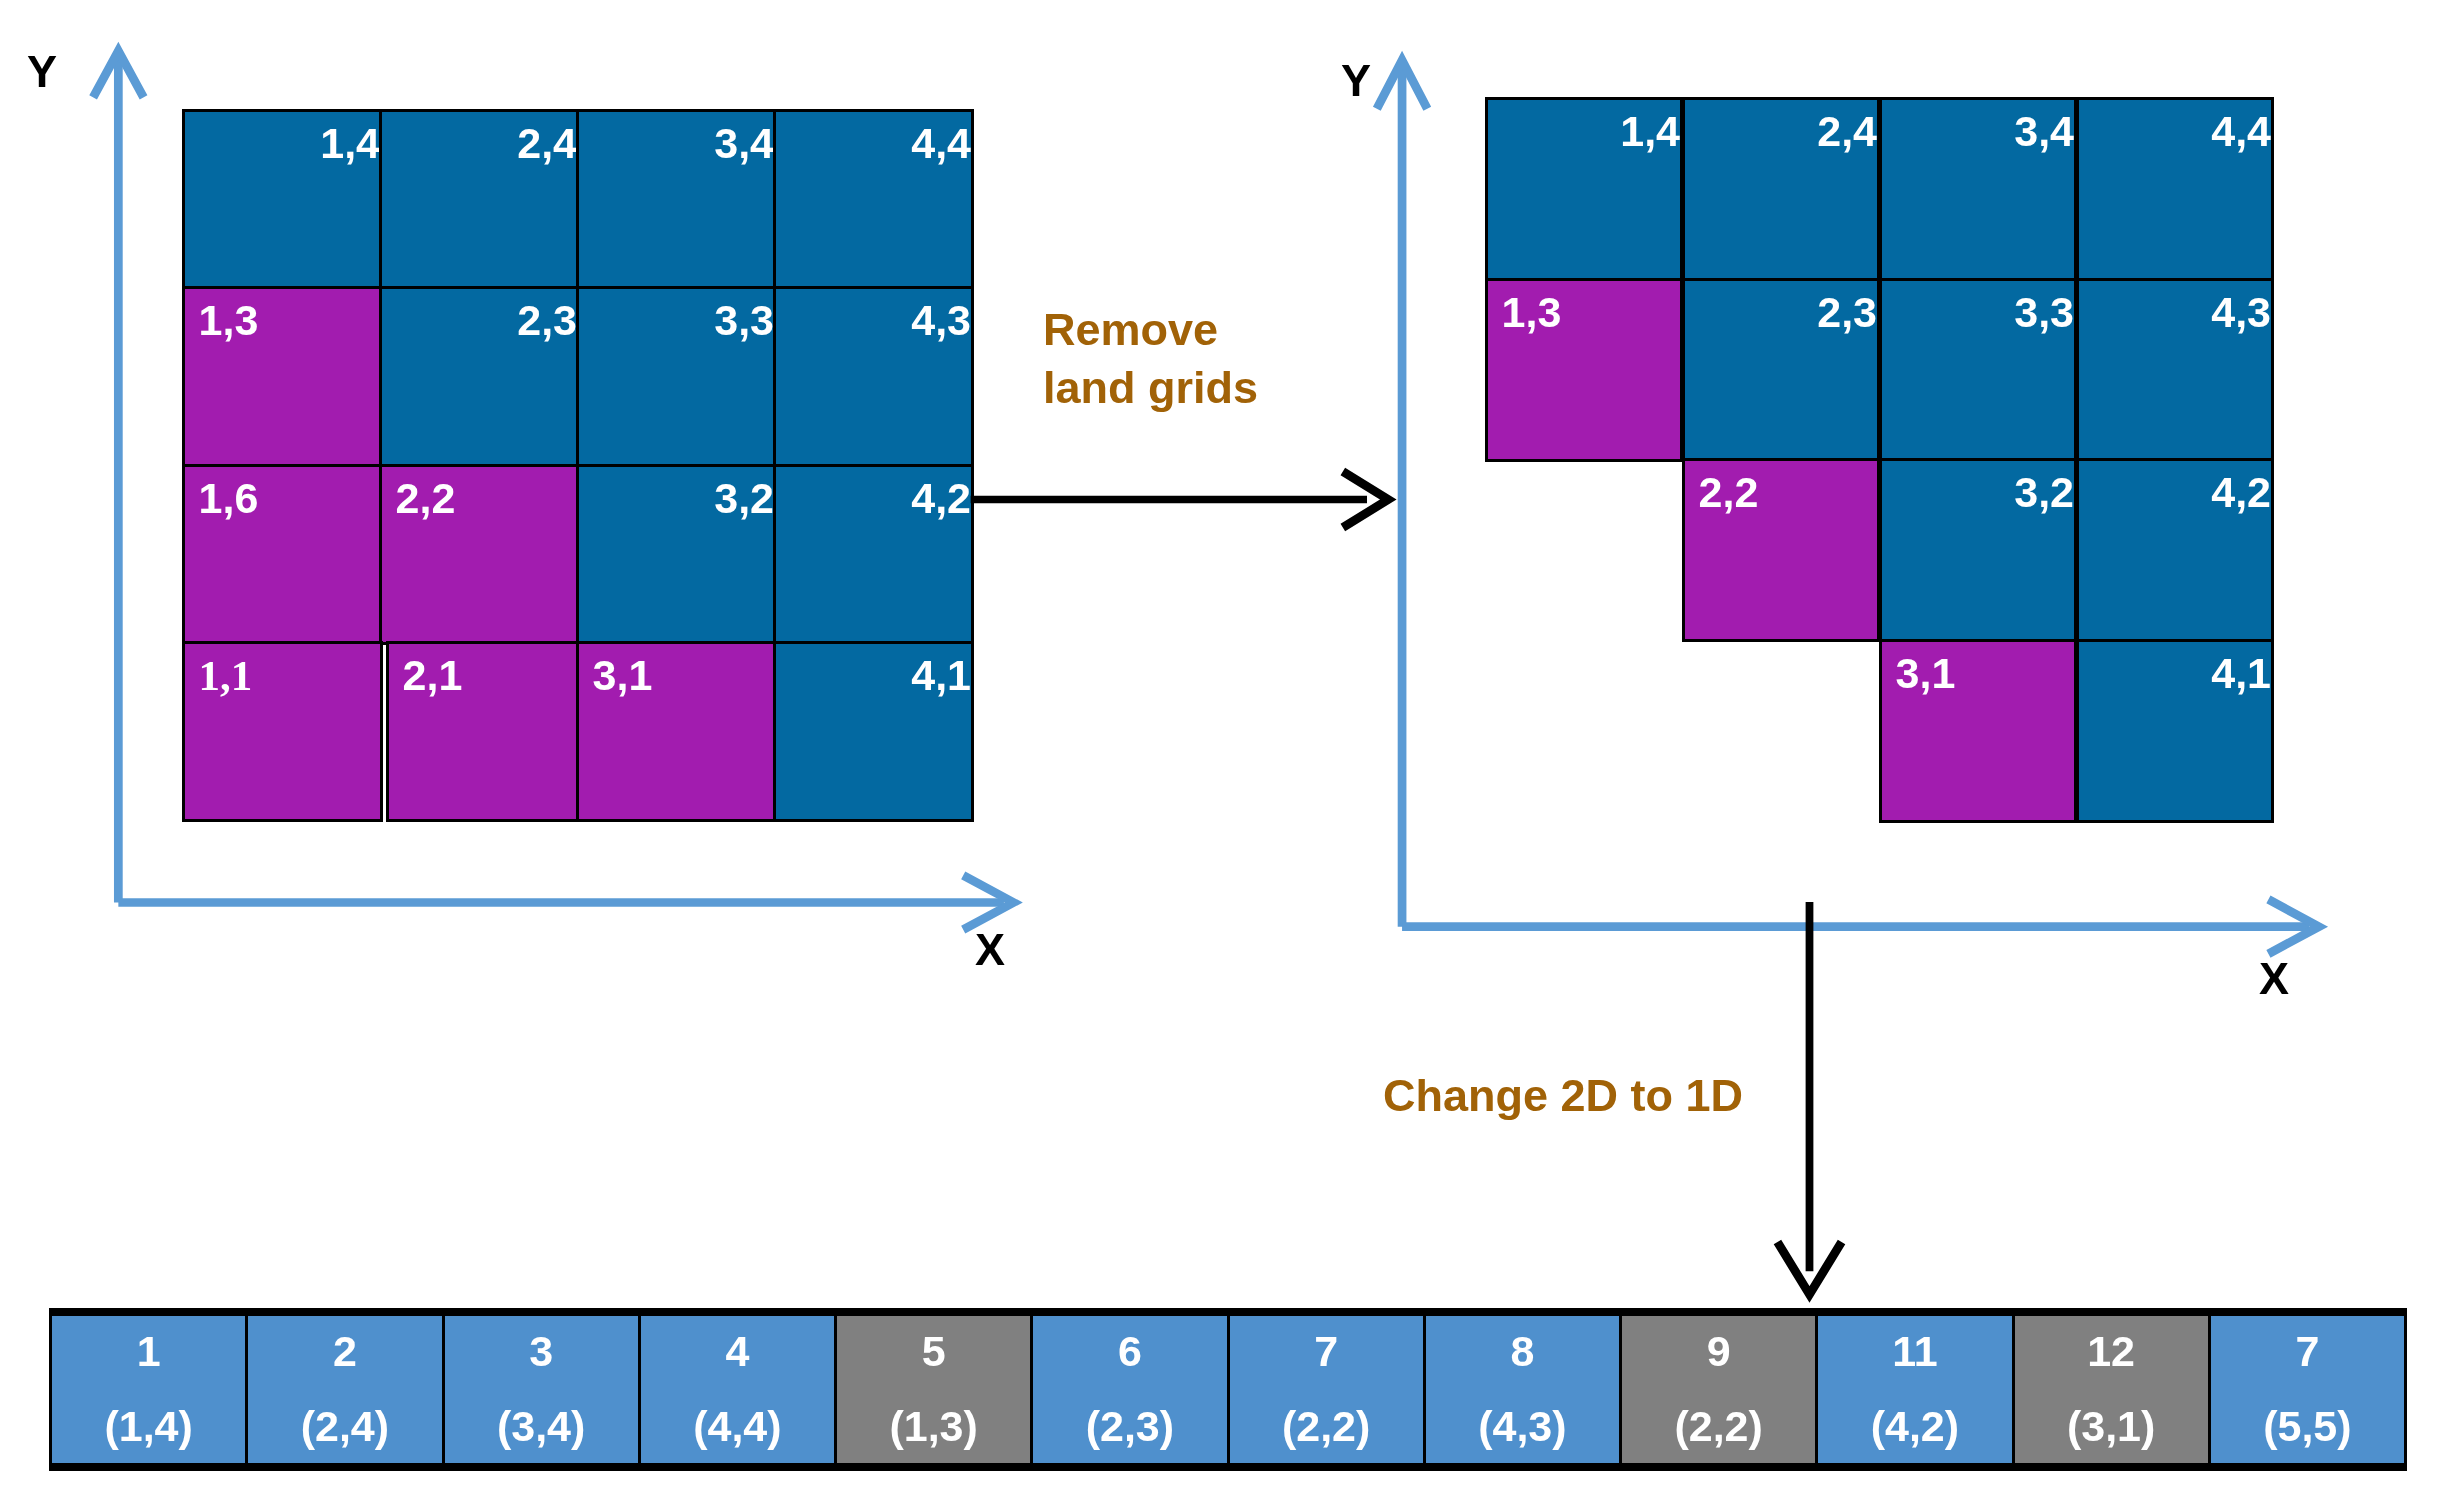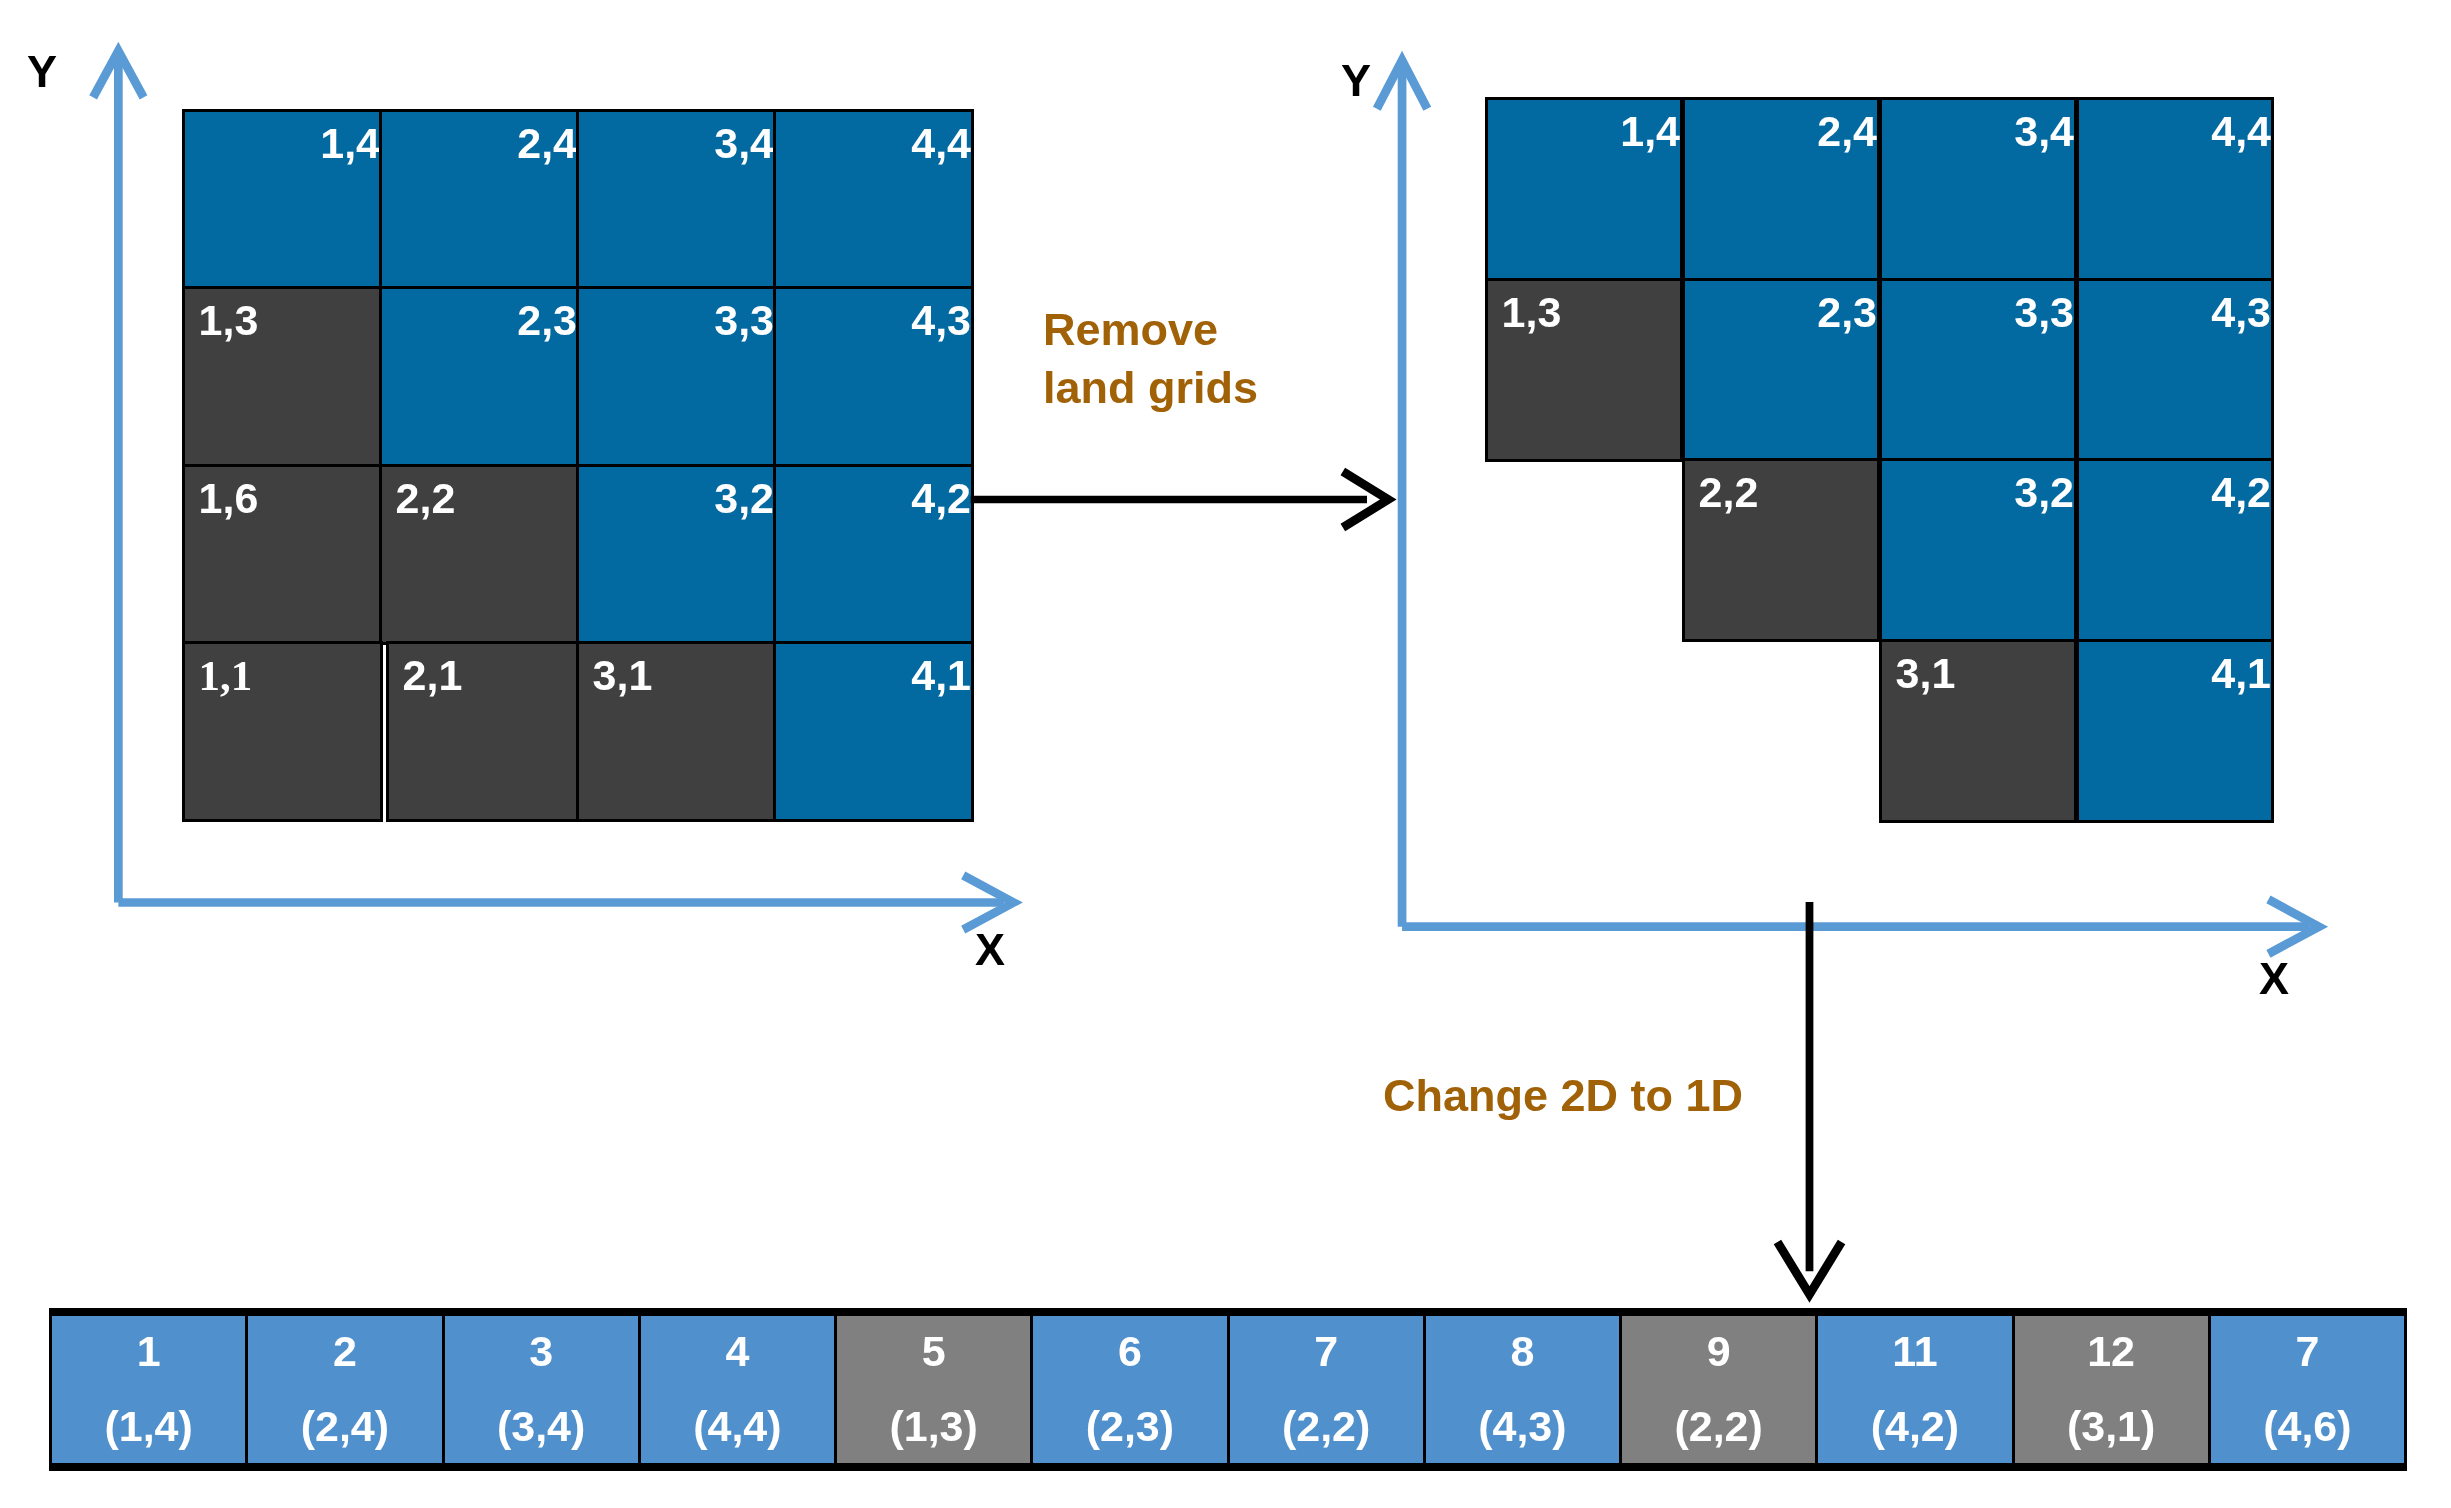--- a/index.html
+++ b/index.html
@@ -11,21 +11,21 @@
   
   .axis-label{position:absolute;font-weight:bold;font-size:45px;color:#000;
               line-height:1;}
   svg.axis{position:absolute;overflow:visible;}
 
   
   .cell{position:absolute;box-sizing:border-box;border:3.9px solid #000000;
         color:#ffffff;font-weight:bold;font-size:43px;
         padding:9.7px 0 0 13.6px;line-height:1;}
   .cell.blue{background:#0369a1;text-align:right;}
-  .cell.gray{background:#404040;}
+  .cell.gray{background:#a21caf;}
 
   
   #array-1d{position:absolute;left:49px;top:1308px;
             width:2358px;height:163px;
             display:flex;box-sizing:border-box;
             border-top:8.7px solid #000;border-bottom:8.7px solid #000;
             border-left:3.9px solid #000;border-right:3.9px solid #000;}
   .acell{flex:1 1 0;box-sizing:border-box;
          border-right:3.9px solid #000;
          display:flex;flex-direction:column;align-items:center;
@@ -158,18 +158,18 @@
     <div class="acell blue">
       <span>11</span>
       <span>(4,2)</span>
     </div>
     <div class="acell gray">
       <span>12</span>
       <span>(3,1)</span>
     </div>
     <div class="acell blue">
       <span>7</span>
-      <span>(4,6)</span>
+      <span>(5,5)</span>
     </div>
   </div>
 
 </div>
 
 
 </body></html>

